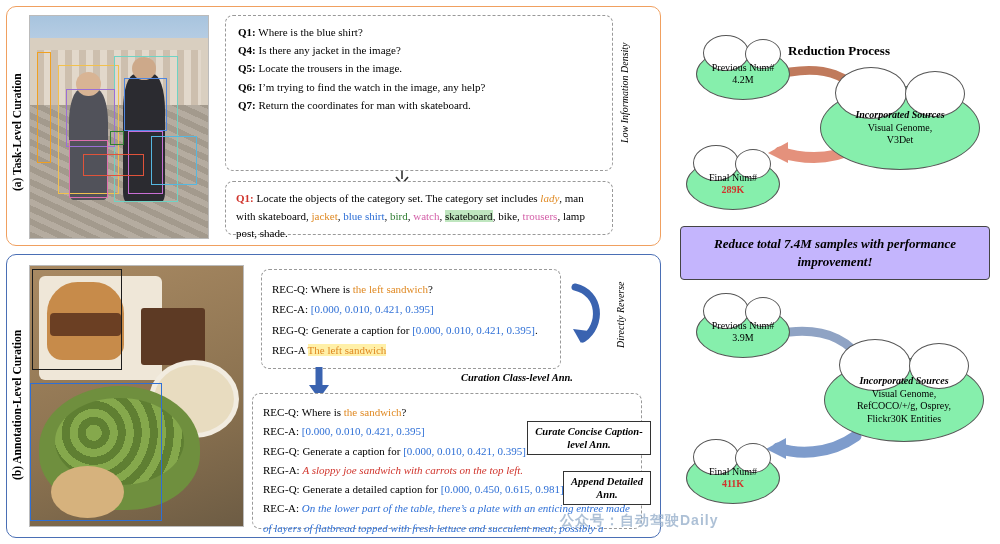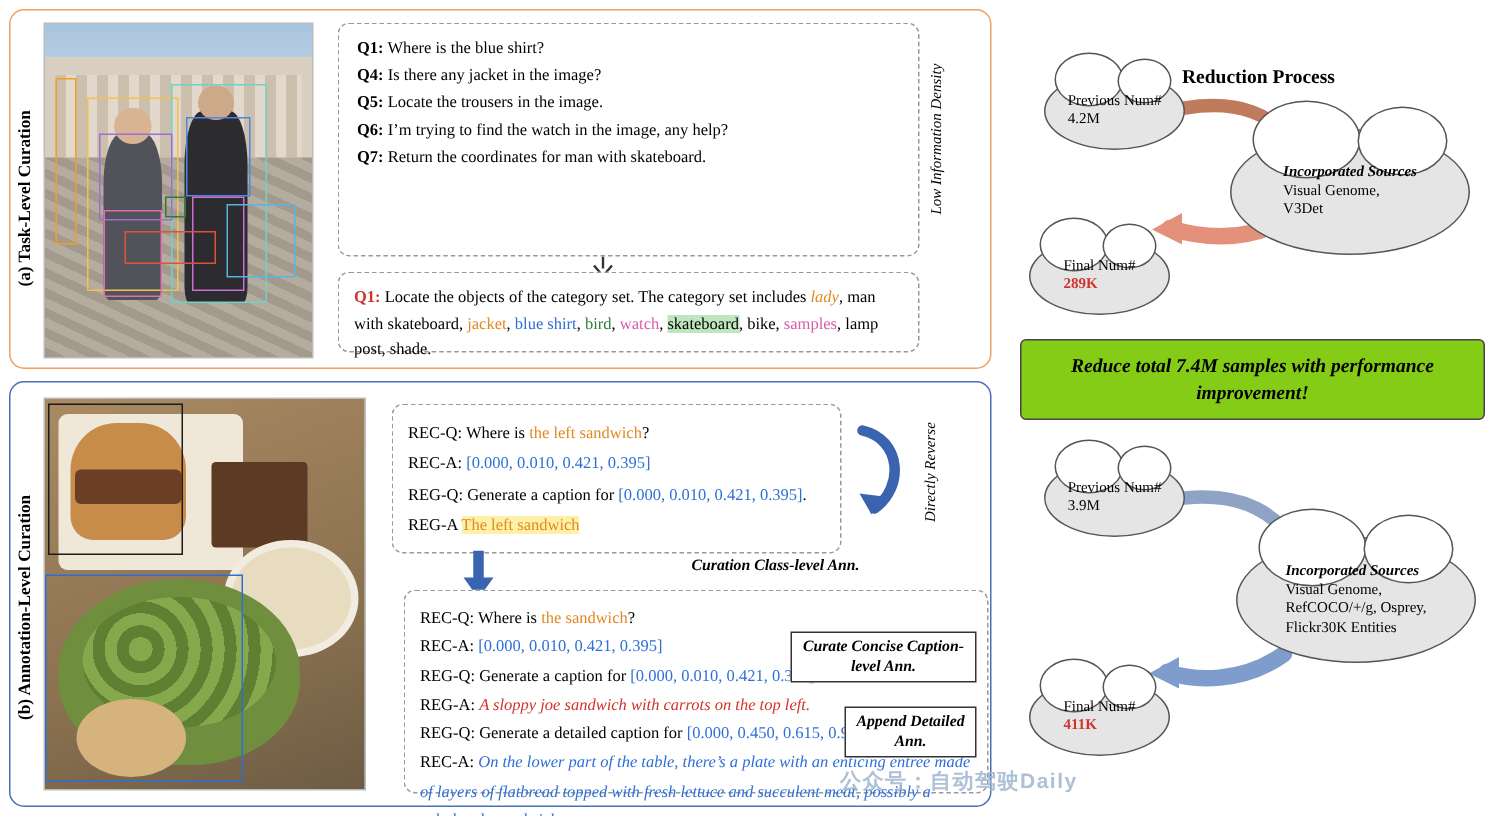--- a/index.html
+++ b/index.html
@@ -83,41 +83,41 @@
   .hl-green { background:#bfe6bf; }
   .hl-yellow { background:#fff0a8; }
   .coord { color:#2e6fd6;font-family:Liberation Serif, serif; }
   .ital { font-style:italic; }
 
   
   .right { position:absolute; left:668px; top:0; width:332px; height:544px; }
   .rtitle { position:absolute; left:120px; top:22px; font-weight:bold; font-size:13px;margin-top:21px; }
 
   .cloud {
-    position:absolute; background:#e5e5e5; border:1.4px solid #555;
+    position:absolute; background:#86efac; border:1.4px solid #555;
     border-radius:50%;
     display:flex; align-items:center; justify-content:center;
-    line-height:1.25;
+    text-align:center; line-height:1.25;
   }
   .cloud:before, .cloud:after {
     content:""; position:absolute; background:#fff; border:1.4px solid #555; border-radius:50%;
   }
   .cloud-sm { width:94px; height:52px; }
   .cloud-sm:before { width:44px; height:34px; left:6px; top:-14px; }
   .cloud-sm:after { width:34px; height:28px; right:8px; top:-10px; }
   .cloud-txt { position:relative; z-index:3; font-size:10px; }
   .cloud-big { width:160px; height:84px; }
   .cloud-big:before { width:70px; height:50px; left:14px; top:-20px; }
   .cloud-big:after { width:58px; height:44px; right:14px; top:-16px; }
 
   .arrow-svg { position:absolute; left:0; top:0; width:332px; height:544px; pointer-events:none; }
 
   .reduce-box {
     position:absolute; left:12px; top:226px; width:310px; height:54px;
-    border:1.4px solid #444; border-radius:4px; background:#84cc16;
+    border:1.4px solid #444; border-radius:4px; background:#c4b5fd;
     display:flex; align-items:center; justify-content:center; text-align:center;
     font-style:italic; font-weight:bold; font-size:13px; line-height:1.35; padding:0 8px;
   }
 
   .watermark {
     position:absolute; left:560px; top:512px; font-size:14px; color:#9fb6cf;
     font-weight:bold; letter-spacing:1px; font-family:"Liberation Sans", sans-serif;
     opacity:.85;
   }
   .badge-box { position:absolute; border:1.2px solid #333; background:#fff; padding:3px 5px;
@@ -166,21 +166,21 @@
     <span class="t-red-b">Q1:</span>
     <span>Locate the objects of the category set. The category set includes</span>
     <span class="t-or ital">lady</span>,
     <span>man with skateboard</span>,
     <span class="t-or">jacket</span>,
     <span class="t-bl">blue shirt</span>,
     <span class="t-gr">bird</span>,
     <span class="t-pk">watch</span>,
     <span class="hl-green">skateboard</span>,
     <span>bike</span>,
-    <span class="t-pk">samples</span>,
+    <span class="t-pk">trousers</span>,
     <span>lamp post</span>,
     <span>shade</span><span>.</span>
   </div>
 </div>
 
 <div class="panel-b">
   <div class="panel-label">(b) Annotation-Level Curation</div>
 
   <div class="img-food">
     <div class="table-bg"></div>
@@ -221,21 +221,21 @@
   </svg>
   <div class="vlabel" style="left:608px; top:20px; height:80px;">Directly Reverse</div>
 
   <div class="plain-ital" style="left:410px; top:116px; width:200px;">Curation Class-level Ann.</div>
 
   <svg style="position:absolute;left:300px;top:112px;width:24px;height:34px;">
     <path d="M12 0 L12 20" stroke="#3a63b0" stroke-width="7" fill="none"></path>
     <path d="M2 18 L12 32 L22 18 Z" fill="#3a63b0"></path>
   </svg>
 
-  <div class="dbox" style="left:262px; top:138px; width:390px; height:136px; padding:9px 10px; line-height:1.75;">
+  <div class="dbox" style="left:245px; top:138px; width:390px; height:136px; padding:9px 10px; line-height:1.75;">
     <div>
       <span>REC-Q:</span>
       <span>Where is</span>
       <span class="t-or">the sandwich</span><span>?</span>
     </div>
     <div>
       <span>REC-A:</span>
       <span class="coord">[0.000, 0.010, 0.421, 0.395]</span>
     </div>
     <div>

